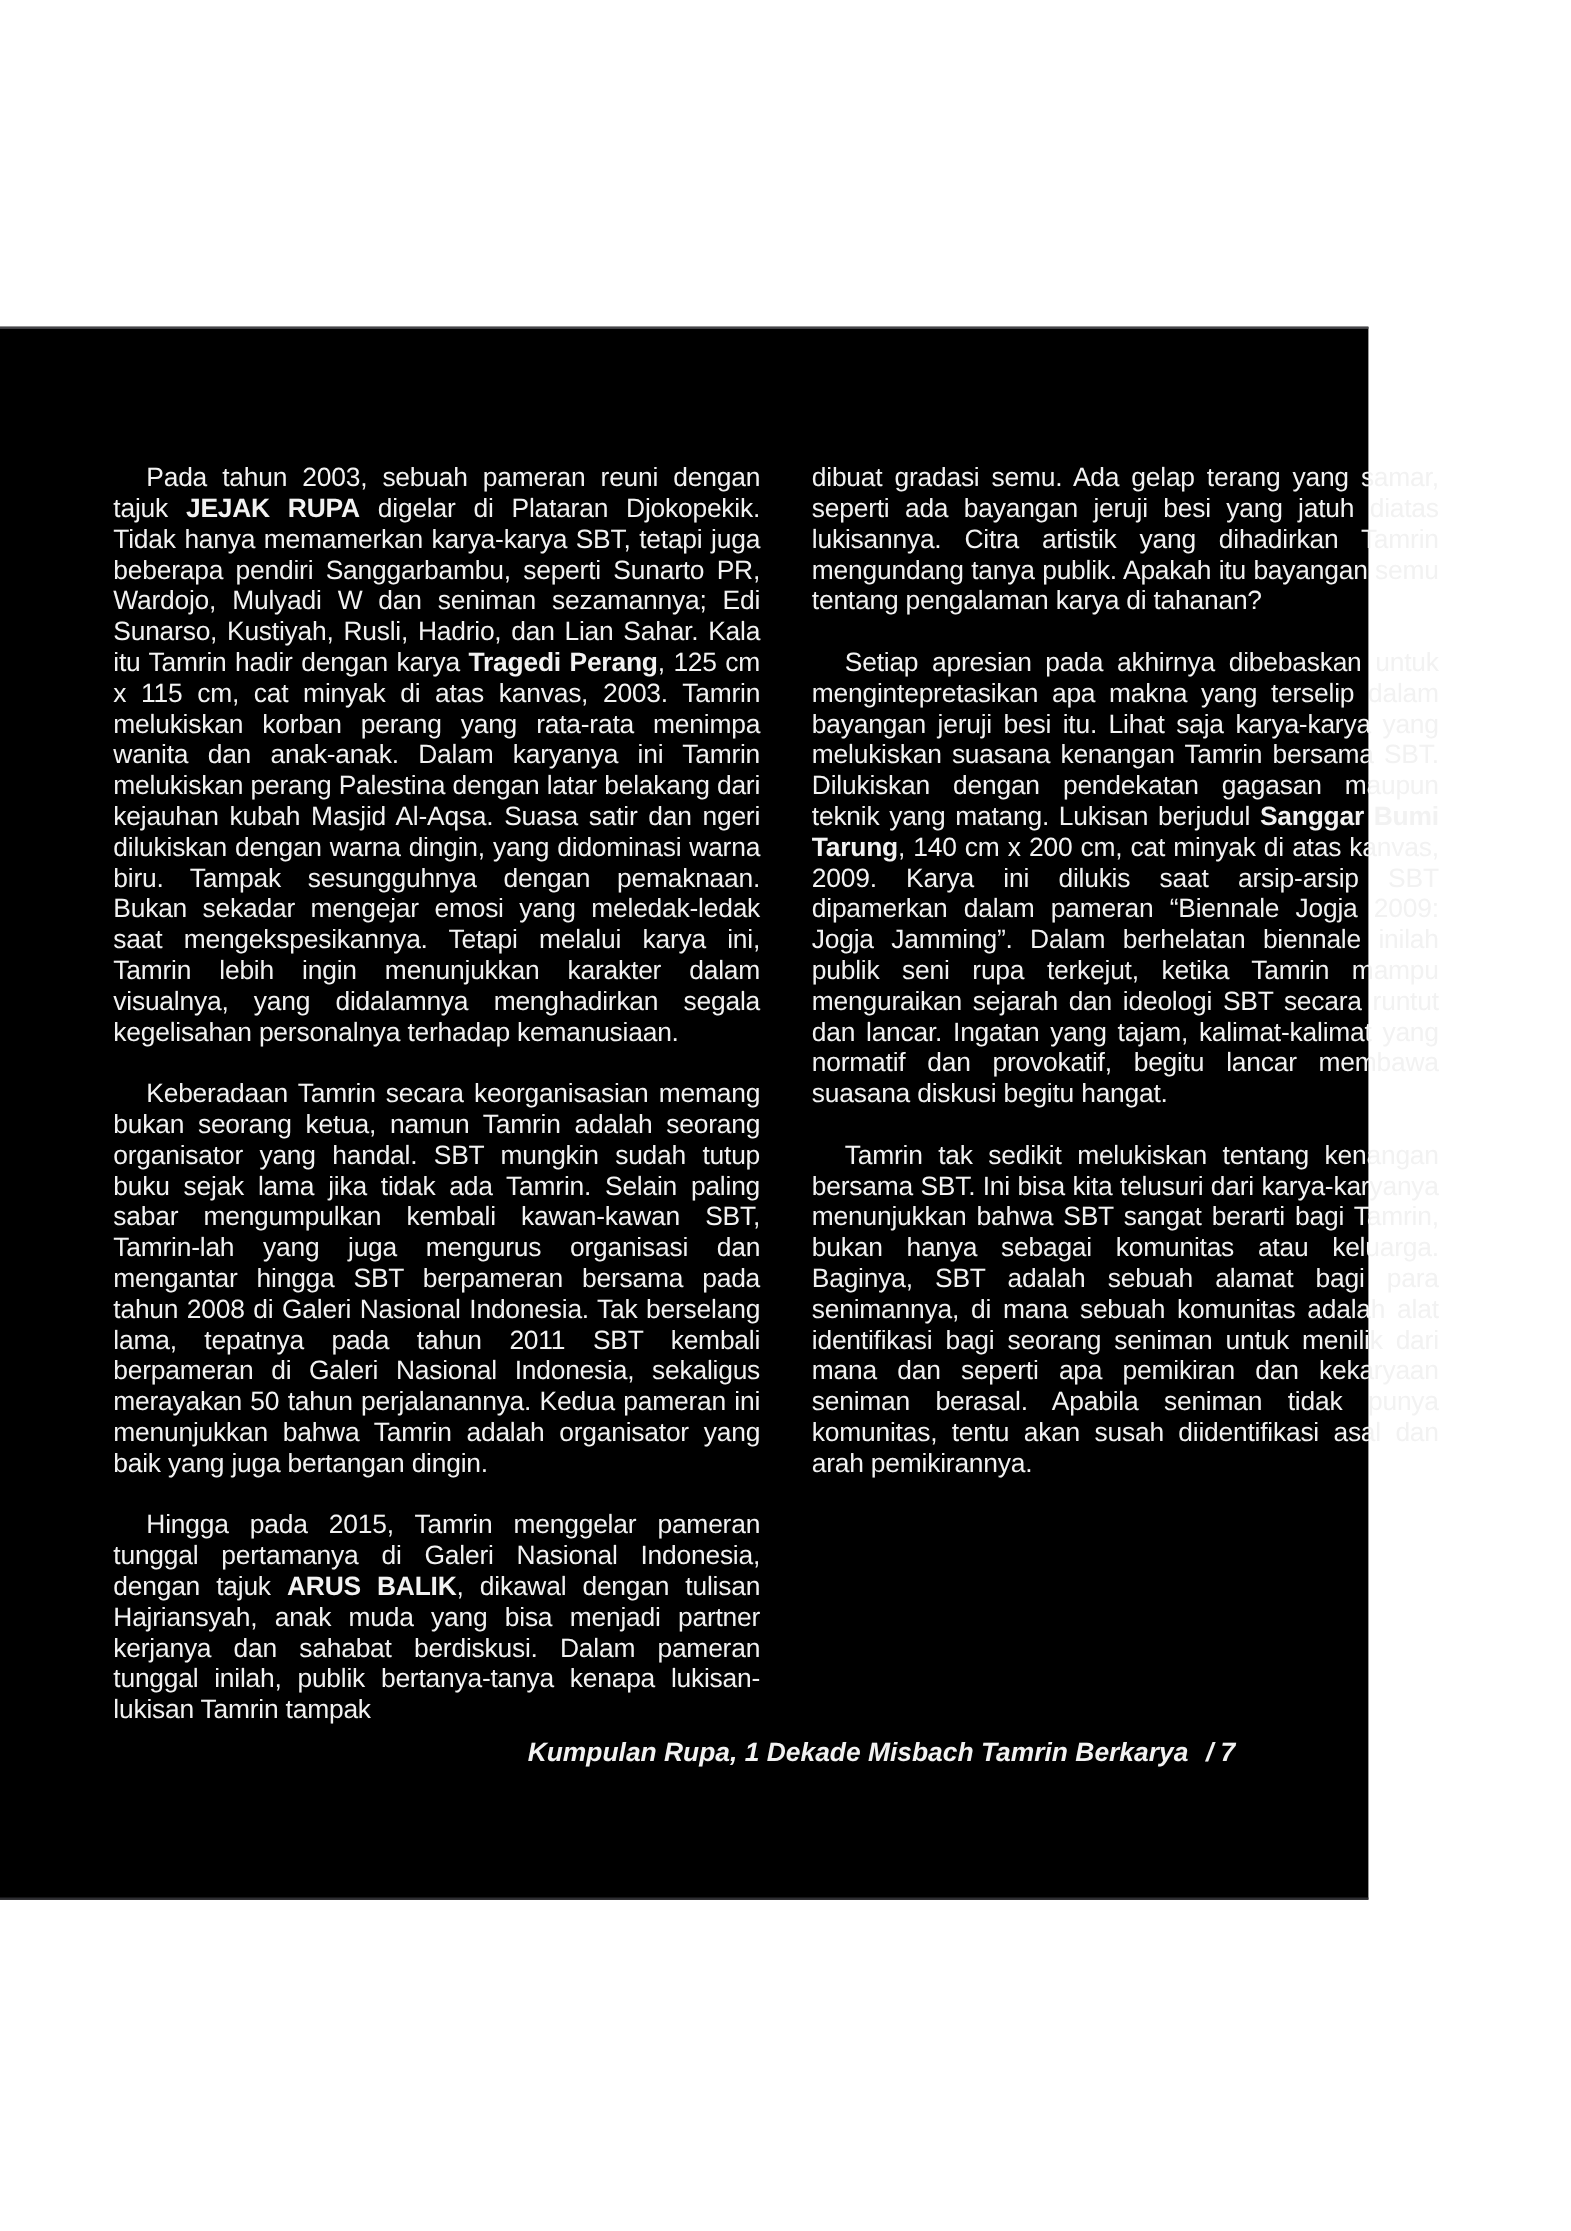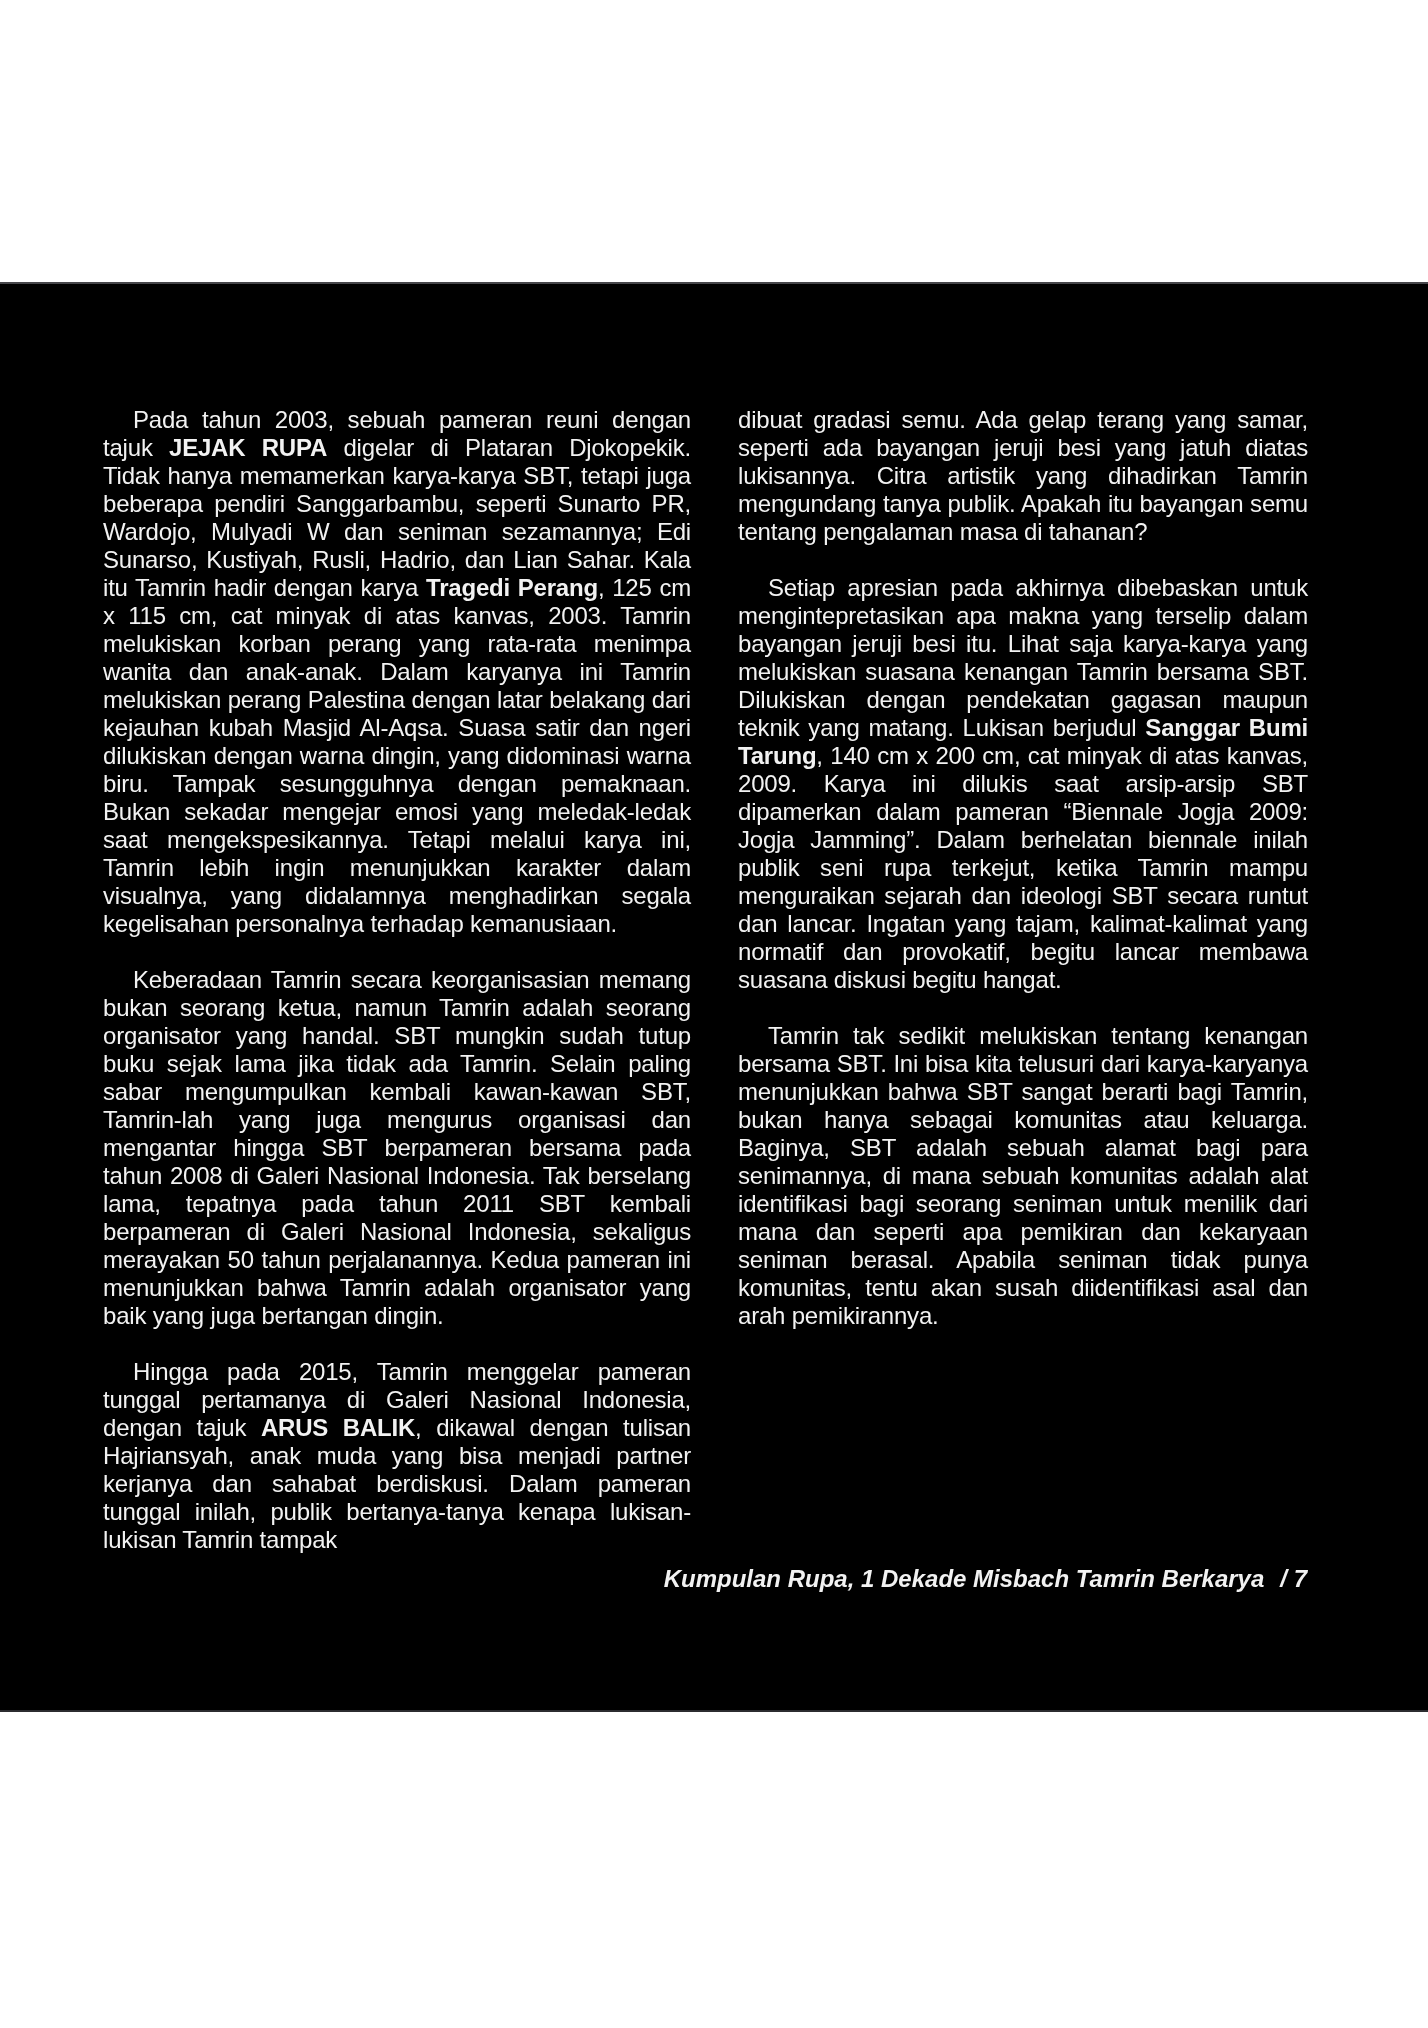--- a/index.html
+++ b/index.html
@@ -7,22 +7,22 @@
     position: relative;
     width: 1428px;
     height: 2028px;
     background: #ffffff;
     overflow: hidden;
     font-family: "Liberation Sans", sans-serif;
   }
   .black-band {
     position: absolute;
     left: 0;
-    top: 282px;
-    width: 1428px;
+    top: 297px;
+    width: 1244px;
     height: 1430px;
     background: #000000;
     border-top: 2px solid #46464a;
     border-bottom: 2px solid #2c2c30;
     box-sizing: border-box;
   }
   .columns {
     position: absolute;
     left: 103px;
     top: 122px;
@@ -59,21 +59,21 @@
 
 <div class="page">
   <div class="black-band">
     <div class="columns">
       <div class="col col-left">
           <p class="indent"><span>Pada tahun 2003, sebuah pameran reuni dengan tajuk </span><span class="bold">JEJAK RUPA</span><span> digelar di Plataran Djokopekik. Tidak hanya memamerkan karya-karya SBT, tetapi juga beberapa pendiri Sanggarbambu, seperti Sunarto PR, Wardojo, Mulyadi W dan seniman sezamannya; Edi Sunarso, Kustiyah, Rusli, Hadrio, dan Lian Sahar. Kala itu Tamrin hadir dengan karya </span><span class="bold">Tragedi Perang</span><span>, 125 cm x 115 cm, cat minyak di atas kanvas, 2003. Tamrin melukiskan korban perang yang rata-rata menimpa wanita dan anak-anak. Dalam karyanya ini Tamrin melukiskan perang Palestina dengan latar belakang dari kejauhan kubah Masjid Al-Aqsa. Suasa satir dan ngeri dilukiskan dengan warna dingin, yang didominasi warna biru. Tampak sesungguhnya dengan pemaknaan. Bukan sekadar mengejar emosi yang meledak-ledak saat mengekspesikannya. Tetapi melalui karya ini, Tamrin lebih ingin menunjukkan karakter dalam visualnya, yang didalamnya menghadirkan segala kegelisahan personalnya terhadap kemanusiaan.</span></p>
           <p class="indent"><span>Keberadaan Tamrin secara keorganisasian memang bukan seorang ketua, namun Tamrin adalah seorang organisator yang handal. SBT mungkin sudah tutup buku sejak lama jika tidak ada Tamrin. Selain paling sabar mengumpulkan kembali kawan-kawan SBT, Tamrin-lah yang juga mengurus organisasi dan mengantar hingga SBT berpameran bersama pada tahun 2008 di Galeri Nasional Indonesia. Tak berselang lama, tepatnya pada tahun 2011 SBT kembali berpameran di Galeri Nasional Indonesia, sekaligus merayakan 50 tahun perjalanannya. Kedua pameran ini menunjukkan bahwa Tamrin adalah organisator yang baik yang juga bertangan dingin.</span></p>
           <p class="indent"><span>Hingga pada 2015, Tamrin menggelar pameran tunggal pertamanya di Galeri Nasional Indonesia, dengan tajuk </span><span class="bold">ARUS BALIK</span><span>, dikawal dengan tulisan Hajriansyah, anak muda yang bisa menjadi partner kerjanya dan sahabat berdiskusi. Dalam pameran tunggal inilah, publik bertanya-tanya kenapa lukisan-lukisan Tamrin tampak</span></p>
         </div>
       <div class="col col-right">
-          <p><span>dibuat gradasi semu. Ada gelap terang yang samar, seperti ada bayangan jeruji besi yang jatuh diatas lukisannya. Citra artistik yang dihadirkan Tamrin mengundang tanya publik. Apakah itu bayangan semu tentang pengalaman masa di tahanan?</span></p>
+          <p><span>dibuat gradasi semu. Ada gelap terang yang samar, seperti ada bayangan jeruji besi yang jatuh diatas lukisannya. Citra artistik yang dihadirkan Tamrin mengundang tanya publik. Apakah itu bayangan semu tentang pengalaman karya di tahanan?</span></p>
           <p class="indent"><span>Setiap apresian pada akhirnya dibebaskan untuk mengintepretasikan apa makna yang terselip dalam bayangan jeruji besi itu. Lihat saja karya-karya yang melukiskan suasana kenangan Tamrin bersama SBT. Dilukiskan dengan pendekatan gagasan maupun teknik yang matang. Lukisan berjudul </span><span class="bold">Sanggar Bumi Tarung</span><span>, 140 cm x 200 cm, cat minyak di atas kanvas, 2009. Karya ini dilukis saat arsip-arsip SBT dipamerkan dalam pameran “Biennale Jogja 2009: Jogja Jamming”. Dalam berhelatan biennale inilah publik seni rupa terkejut, ketika Tamrin mampu menguraikan sejarah dan ideologi SBT secara runtut dan lancar. Ingatan yang tajam, kalimat-kalimat yang normatif dan provokatif, begitu lancar membawa suasana diskusi begitu hangat.</span></p>
           <p class="indent"><span>Tamrin tak sedikit melukiskan tentang kenangan bersama SBT. Ini bisa kita telusuri dari karya-karyanya menunjukkan bahwa SBT sangat berarti bagi Tamrin, bukan hanya sebagai komunitas atau keluarga. Baginya, SBT adalah sebuah alamat bagi para senimannya, di mana sebuah komunitas adalah alat identifikasi bagi seorang seniman untuk menilik dari mana dan seperti apa pemikiran dan kekaryaan seniman berasal. Apabila seniman tidak punya komunitas, tentu akan susah diidentifikasi asal dan arah pemikirannya.</span></p>
         </div>
     </div>
     <div class="footer">
       <span class="footer-title">Kumpulan Rupa, 1 Dekade Misbach Tamrin Berkarya</span><span class="footer-page">/ 7</span>
     </div>
   </div>
 </div>
 

